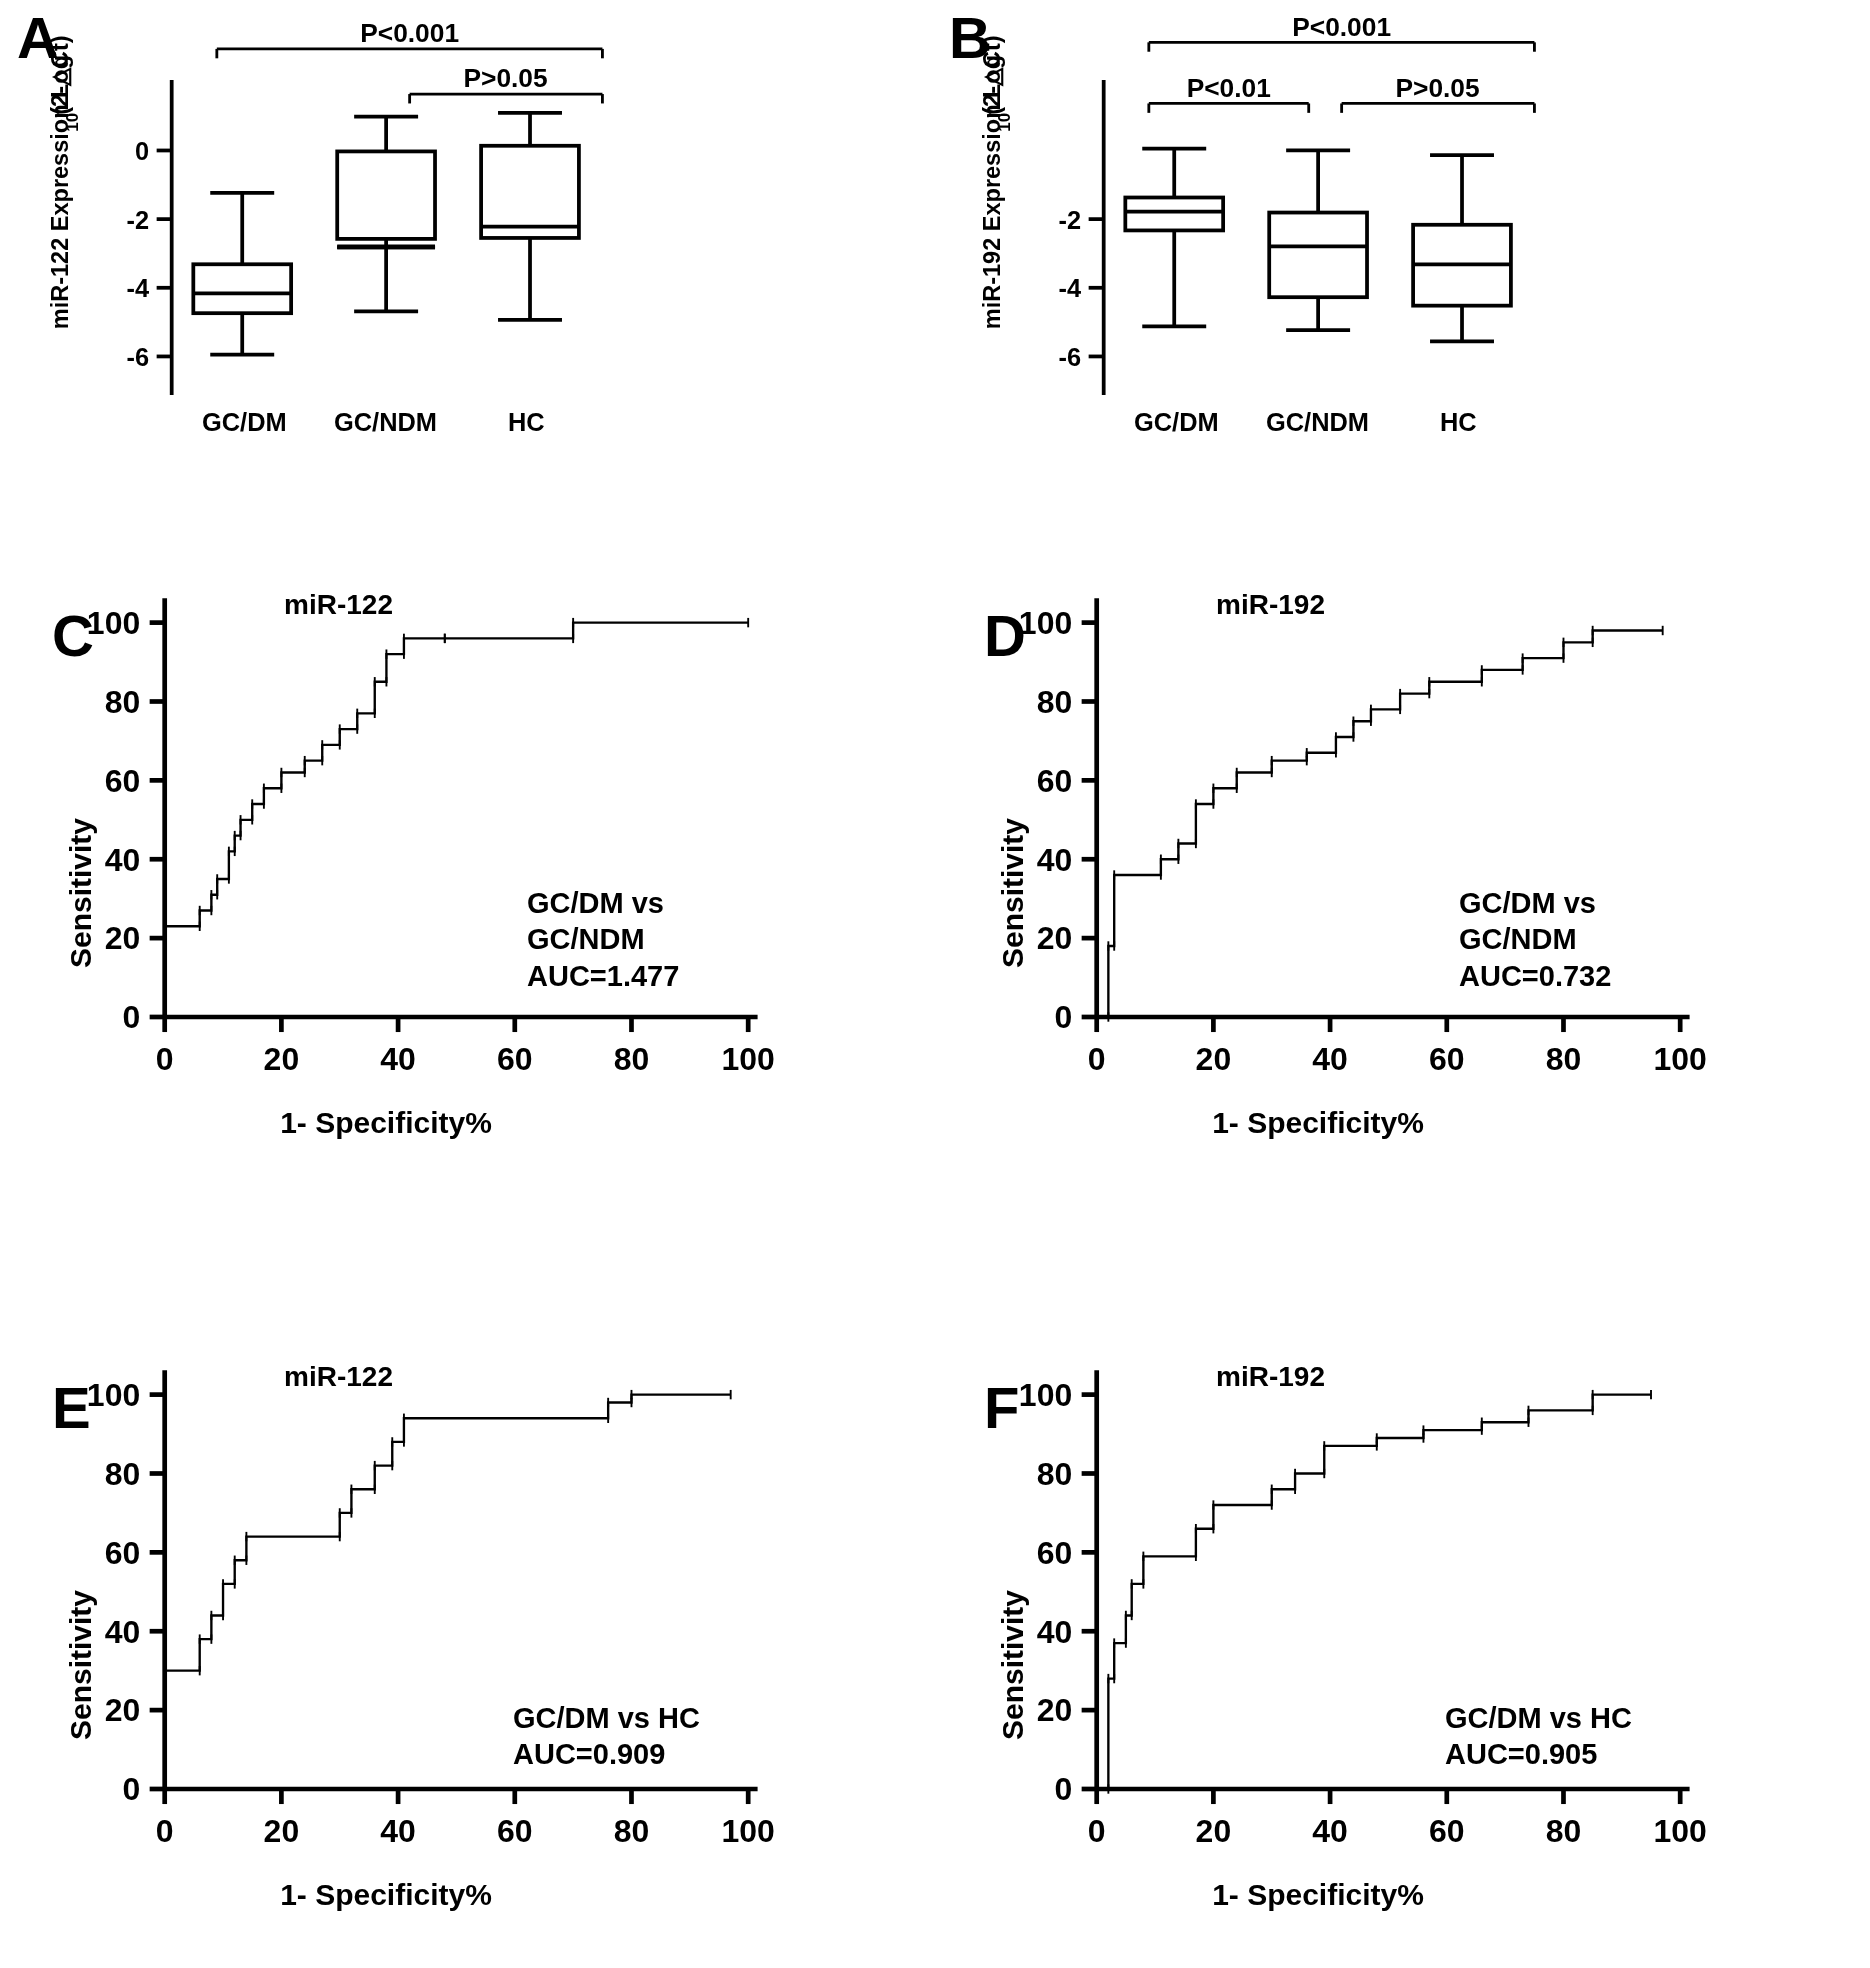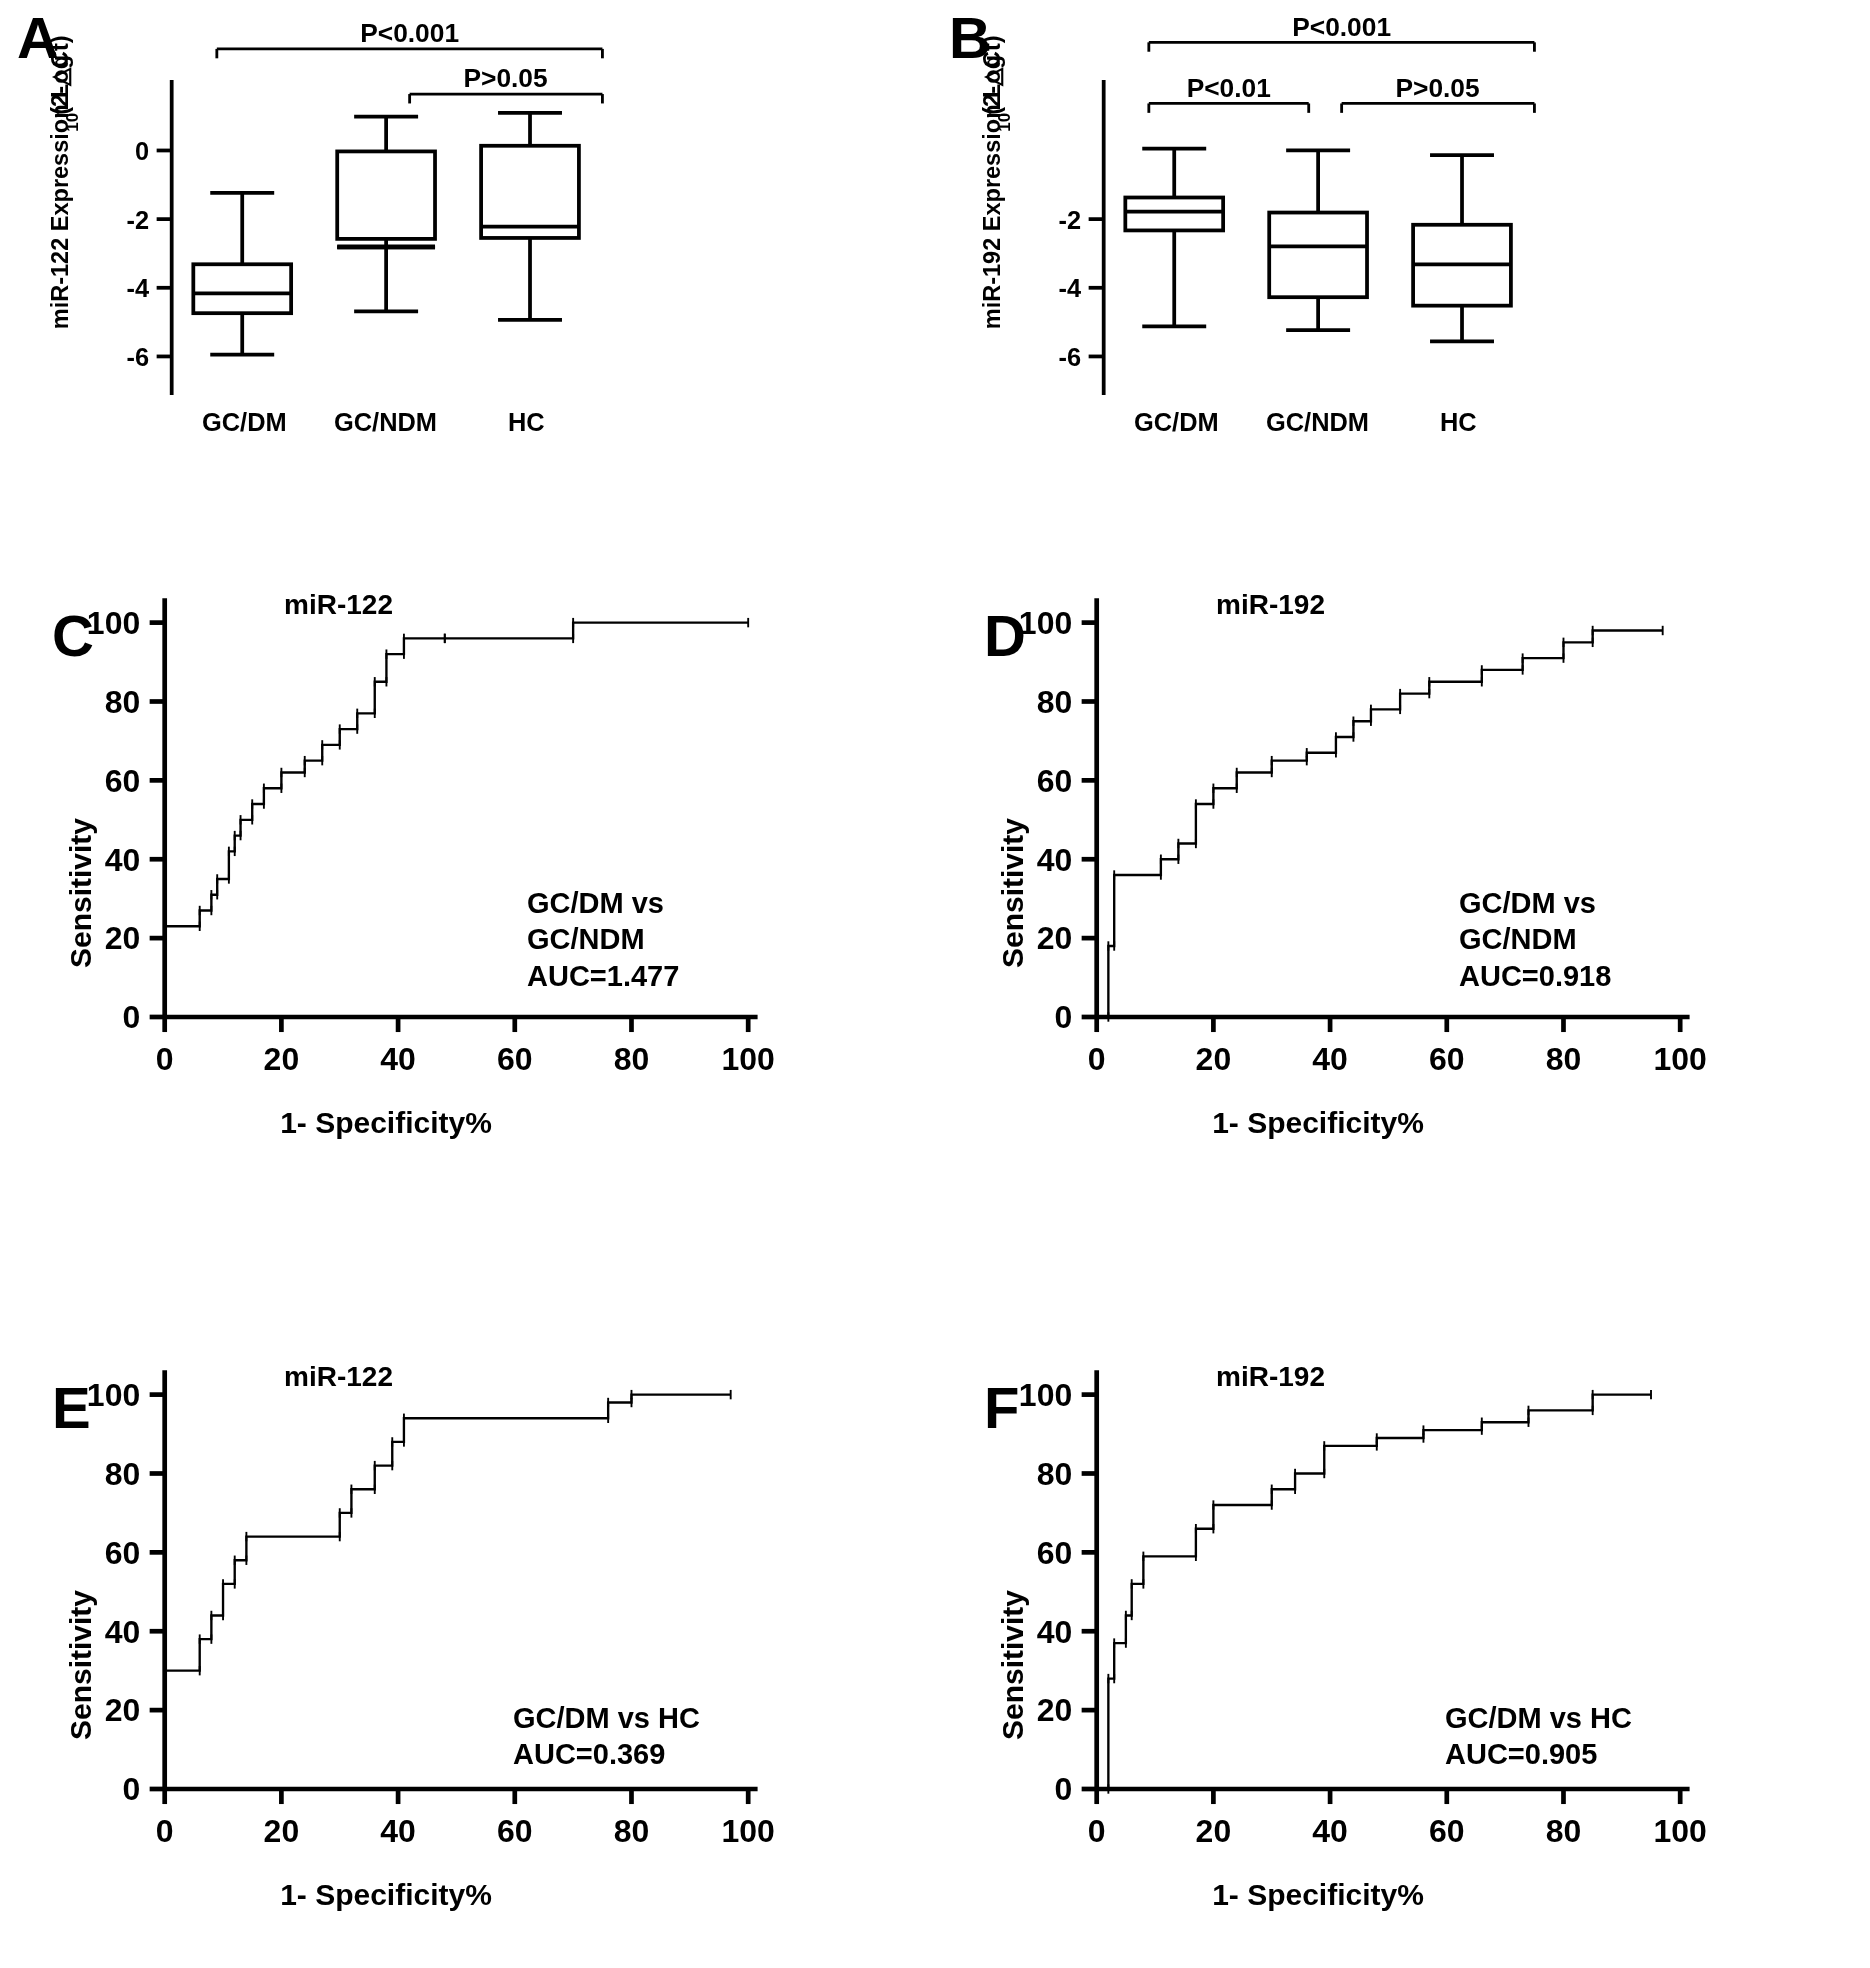--- a/index.html
+++ b/index.html
@@ -348,21 +348,21 @@
       <line x1="671" y1="76.90476190476193" x2="671" y2="86.90476190476193" stroke="#000" stroke-width="2"></line>
       <line x1="702" y1="76.90476190476193" x2="702" y2="86.90476190476193" stroke="#000" stroke-width="2"></line>
       <line x1="702" y1="64.33333333333331" x2="702" y2="74.33333333333331" stroke="#000" stroke-width="2"></line>
       <line x1="776.4" y1="64.33333333333331" x2="776.4" y2="74.33333333333331" stroke="#000" stroke-width="2"></line>
     </svg>
   <div style="position:absolute; left:0px; top:541px; width:772px; text-align:center; font-size:30px; font-weight:bold;">1- Specificity%</div>
   <div style="position:absolute; left:-42px; top:311px; width:245px; text-align:center; font-size:30px; font-weight:bold; transform:rotate(-90deg);">Sensitivity</div>
   <div style="position:absolute; left:527px; top:320px; font-size:29px; font-weight:bold; line-height:1.25;">
     <div>GC/DM vs</div>
     <div>GC/NDM</div>
-    <div>AUC=0.918</div>
+    <div>AUC=0.732</div>
   </div>
 </div>
 
 <div class="panel" style="left:0px; top:1337px; width:847px; height:621px;">
   <div class="panel-letter" style="left:52px; top:42px;">E</div>
   <div class="chart-title" style="left:-85px; top:23.5px; width:847px;">miR-122</div>
   <svg class="roc" width="847" height="584" viewBox="0 0 900 620">
       <line x1="175" y1="35" x2="175" y2="480" stroke="#000" stroke-width="5"></line>
       <line x1="175" y1="480" x2="805" y2="480" stroke="#000" stroke-width="5"></line>
       <line x1="159" y1="480" x2="175" y2="480" stroke="#000" stroke-width="5"></line>
@@ -415,21 +415,21 @@
       <line x1="646.2" y1="81.09523809523807" x2="646.2" y2="91.09523809523807" stroke="#000" stroke-width="2"></line>
       <line x1="646.2" y1="64.33333333333331" x2="646.2" y2="74.33333333333331" stroke="#000" stroke-width="2"></line>
       <line x1="671" y1="64.33333333333331" x2="671" y2="74.33333333333331" stroke="#000" stroke-width="2"></line>
       <line x1="671" y1="55.95238095238096" x2="671" y2="65.95238095238096" stroke="#000" stroke-width="2"></line>
       <line x1="776.4" y1="55.95238095238096" x2="776.4" y2="65.95238095238096" stroke="#000" stroke-width="2"></line>
     </svg>
   <div style="position:absolute; left:0px; top:541px; width:772px; text-align:center; font-size:30px; font-weight:bold;">1- Specificity%</div>
   <div style="position:absolute; left:-42px; top:311px; width:245px; text-align:center; font-size:30px; font-weight:bold; transform:rotate(-90deg);">Sensitivity</div>
   <div style="position:absolute; left:513px; top:363px; font-size:29px; font-weight:bold; line-height:1.25;">
     <div>GC/DM vs HC</div>
-    <div>AUC=0.369</div>
+    <div>AUC=0.909</div>
   </div>
 </div>
 
 <div class="panel" style="left:932px; top:1337px; width:847px; height:621px;">
   <div class="panel-letter" style="left:52px; top:42px;">F</div>
   <div class="chart-title" style="left:-85px; top:23.5px; width:847px;">miR-192</div>
   <svg class="roc" width="847" height="584" viewBox="0 0 900 620">
       <line x1="175" y1="35" x2="175" y2="480" stroke="#000" stroke-width="5"></line>
       <line x1="175" y1="480" x2="805" y2="480" stroke="#000" stroke-width="5"></line>
       <line x1="159" y1="480" x2="175" y2="480" stroke="#000" stroke-width="5"></line>

